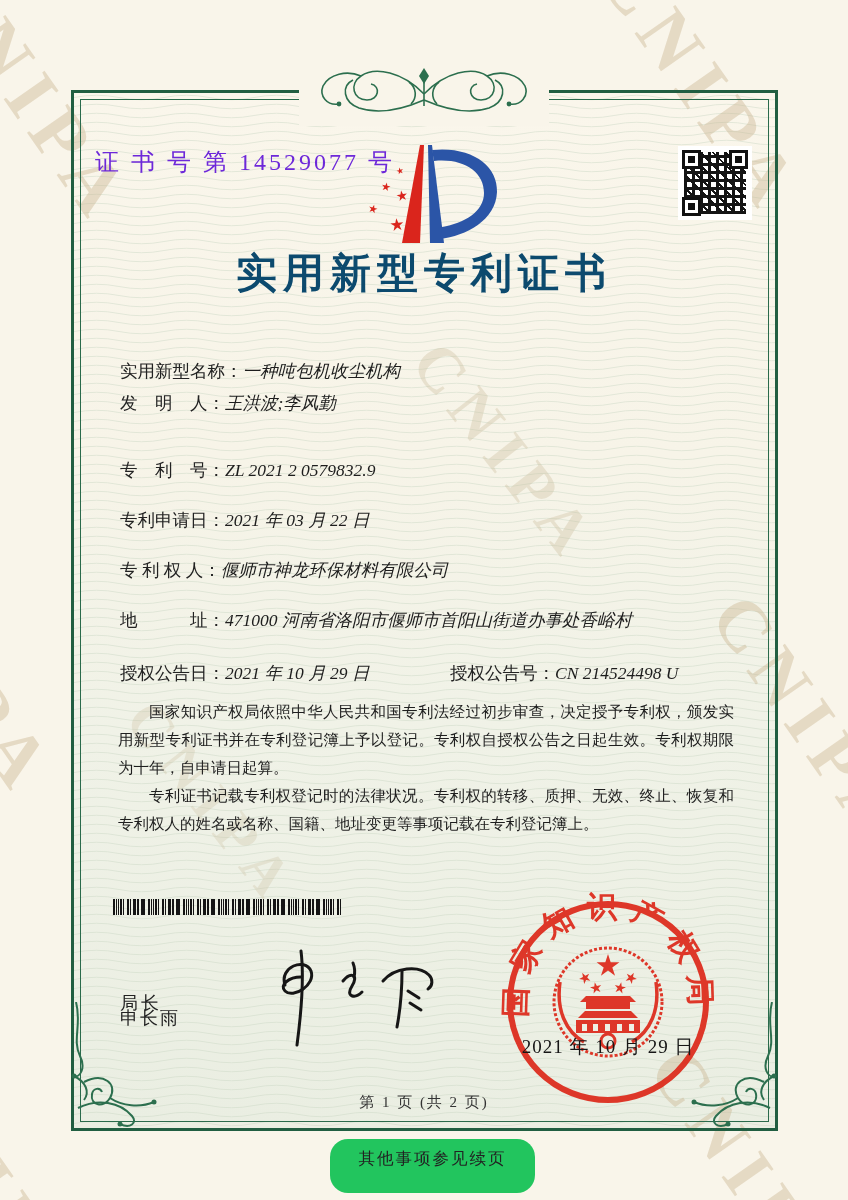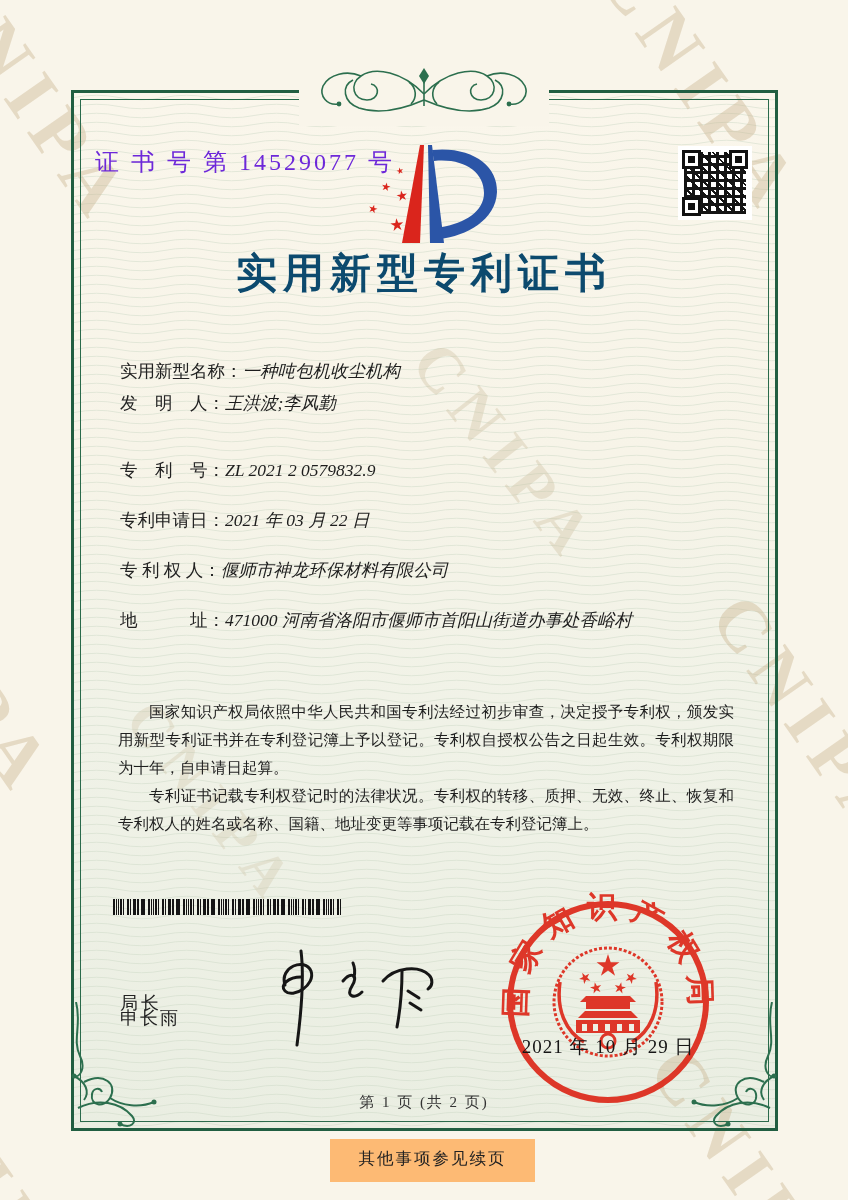--- a/index.html
+++ b/index.html
@@ -64,23 +64,23 @@
         repeating-linear-gradient(90deg,#141414 0 2px,transparent 2px 3px,#141414 3px 4px,transparent 4px 7px),
         repeating-linear-gradient(90deg,#141414 0 1px,transparent 1px 5px);}
   .director-label{position:absolute;left:120px;top:971px;font-size:18px;letter-spacing:3px;z-index:3;margin-top:20px;}
   .director-name{position:absolute;left:120px;top:1006px;font-size:18px;letter-spacing:2px;z-index:3;}
   .signature{position:absolute;left:255px;top:945px;z-index:3;}
   .seal{position:absolute;left:498px;top:890px;z-index:3;opacity:.93;}
   .seal-date{position:absolute;left:500px;top:1034px;width:216px;text-align:center;
       font-size:19px;letter-spacing:1px;color:#161616;z-index:5;white-space:nowrap;}
   .page-info{position:absolute;left:0;right:0;top:1093px;text-align:center;
       font-size:15px;letter-spacing:2px;color:#333;z-index:3;}
-  .continuation{position:absolute;left:330px;top:1139px;width:205px;height:43px;
-      background:#fdba74;text-align:center;line-height:40px;font-size:16.5px;
-      letter-spacing:2px;color:#222;z-index:3;}
+  .continuation{position:absolute;left:330px;top:1139px;width:205px;height:54px;
+      background:#22c55e;text-align:center;line-height:40px;font-size:16.5px;
+      letter-spacing:2px;color:#222;z-index:3;border-radius:18px;}
 </style>
 </head>
 <body>
 
 <div class="page">
 
   <div class="inner-bg">
     <svg width="701" height="1035">
       <defs>
         <pattern id="wv" width="90" height="9" patternUnits="userSpaceOnUse">
@@ -198,20 +198,26 @@
   <div class="row r4">
     <span class="lab">专利申请日：</span><span class="val">2021 年 03 月 22 日</span>
   </div>
   <div class="row r5">
     <span class="lab">专 利 权 人：</span><span class="val">偃师市神龙环保材料有限公司</span>
   </div>
   <div class="row r6">
     <span class="lab">地　　　址：</span><span class="val">471000  河南省洛阳市偃师市首阳山街道办事处香峪村</span>
   </div>
 
+  <div class="row-grant">
+    <span class="lab">授权公告日：</span><span class="val">2021 年 10 月 29 日</span>
+    <span class="grant2">
+      <span class="lab">授权公告号：</span><span class="val">CN 214524498 U</span>
+    </span>
+  </div>
 
   <div class="paras">
     <p>国家知识产权局依照中华人民共和国专利法经过初步审查，决定授予专利权，颁发实用新型专利证书并在专利登记簿上予以登记。专利权自授权公告之日起生效。专利权期限为十年，自申请日起算。</p>
     <p>专利证书记载专利权登记时的法律状况。专利权的转移、质押、无效、终止、恢复和专利权人的姓名或名称、国籍、地址变更等事项记载在专利登记簿上。</p>
   </div>
 
   <div class="barcode"></div>
 
   <div class="director-label">局长</div>
   <div class="director-name">申长雨</div>

